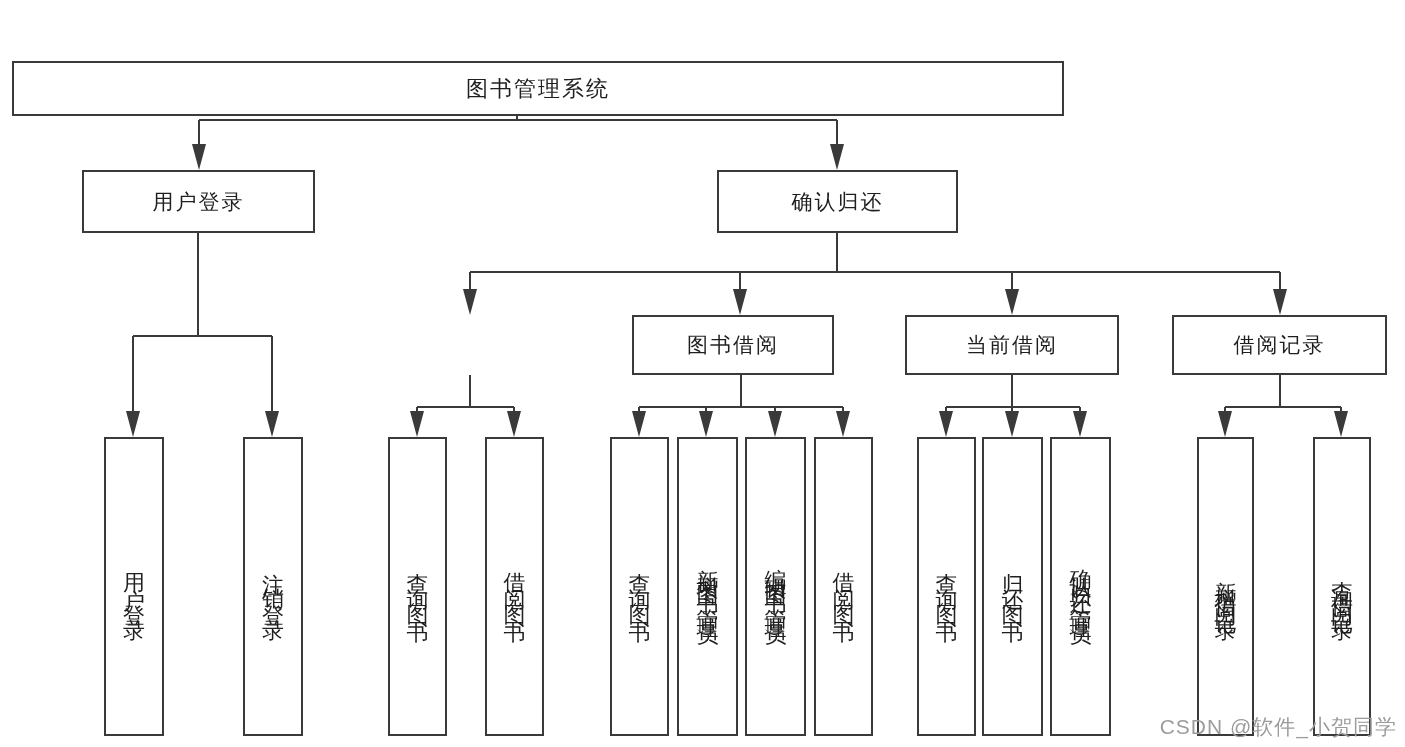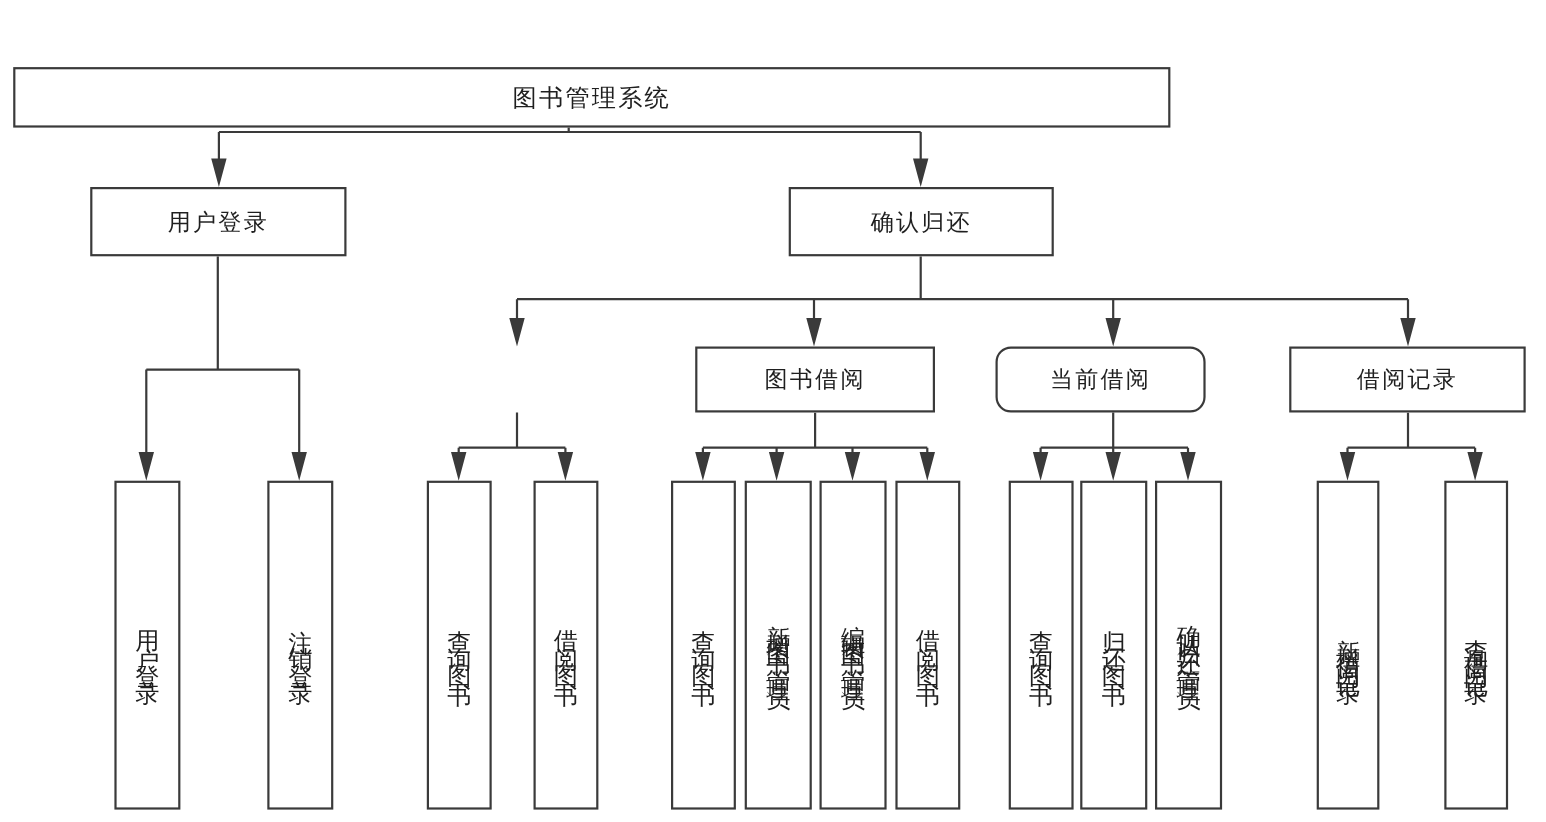--- a/index.html
+++ b/index.html
@@ -88,24 +88,24 @@
     <span>图书管理系统</span>
   </div>
 
   <div class="box h" style="left:82px;top:170px;width:233px;height:63px;">
     <span>用户登录</span>
   </div>
   <div class="box h" style="left:717px;top:170px;width:241px;height:63px;">
     <span>确认归还</span>
   </div>
 
-  <div class="box h" style="left:632px;top:315px;width:218px;height:60px;">
+  <div class="box h" style="left:632px;top:315px;width:202px;height:60px;">
     <span>图书借阅</span>
   </div>
-  <div class="box h" style="left:905px;top:315px;width:191px;height:60px;border-radius:14px;">
+  <div class="box h" style="left:905px;top:315px;width:214px;height:60px;">
     <span>当前借阅</span>
   </div>
   <div class="box h" style="left:1172px;top:315px;width:215px;height:60px;">
     <span>借阅记录</span>
   </div>
 
   <div class="box v short" style="left:104px;top:437px;width:60px;height:299px;">
     <span>用户登录</span>
   </div>
   <div class="box v short" style="left:243px;top:437px;width:60px;height:299px;">
@@ -142,14 +142,15 @@
     <span>确认归还（管理员）</span>
   </div>
 
   <div class="box v" style="left:1197px;top:437px;width:57px;height:299px;">
     <span>新增借阅记录</span>
   </div>
   <div class="box v" style="left:1313px;top:437px;width:58px;height:299px;">
     <span>查询借阅记录</span>
   </div>
 
+  <div class="watermark">CSDN @软件_小贺同学</div>
 
 </div>
 
 </body></html>

